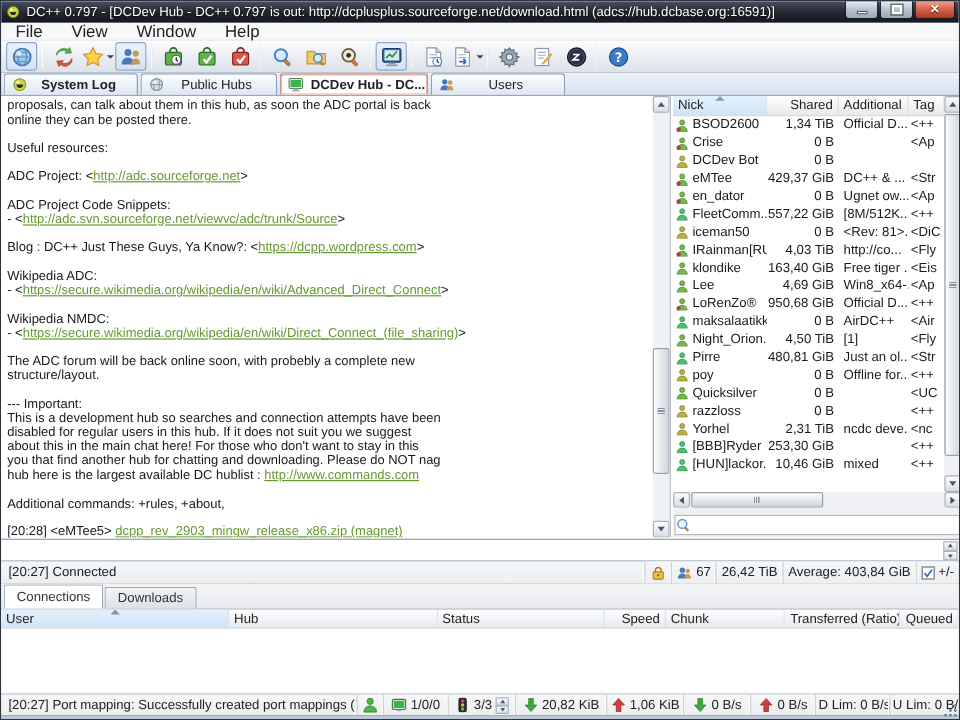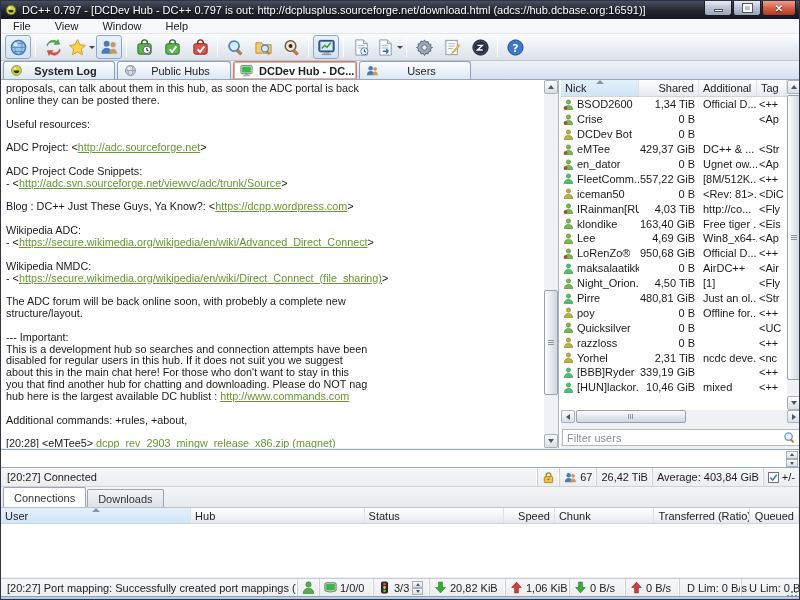--- a/index.html
+++ b/index.html
@@ -18,21 +18,21 @@
     background:linear-gradient(#e8edf4,#b8c2d2 50%,#98a6ba); border-radius:0 0 3px 3px;
     margin-left:1px; display:flex; align-items:center; justify-content:center; }
   .wbtn.close { width:34px; background:linear-gradient(#f0a090,#d2604a 50%,#b03a24); }
   .wbtn .g-min { width:9px; height:3px; background:#fff; border:1px solid #555; margin-top:4px; }
   .wbtn .g-max { width:9px; height:8px; border:2px solid #fff; outline:1px solid #555; }
   .wbtn .g-close { color:#fff; font-size:10px; font-weight:bold; text-shadow:0 1px 1px #500; }
 
   
   #menubar { position:absolute; left:0; top:18px; width:100%; height:15px; background:#f7f8fa;
     display:flex; align-items:center; border-bottom:1px solid #e4e6ea; }
-  .menuitem { padding:0 12px; font-size:11px; color:#222; }
+  .menuitem { padding:0 12px; font-size:14px; color:#222; }
 
   
   #toolbar { position:absolute; left:0; top:33px; width:100%; height:27px;
     background:linear-gradient(#fdfdfe,#e7ebf1 60%,#dde2ea); border-bottom:1px solid #c0c6d0;
     display:flex; align-items:center; padding-left:3px; }
   .tbtn { width:26px; height:24px; display:flex; align-items:center; justify-content:center;
     border:1px solid transparent; border-radius:3px; margin:0 1px; }
   .tbtn.pressed { border-color:#8fa8c4; background:linear-gradient(#eaf2fb,#d3e3f5); }
   .tbtn svg { width:19px; height:19px; display:block; }
   .tsep { width:1px; height:20px; background:#c3c9d3; border-right:1px solid #fff; margin:0 3px; }
@@ -108,21 +108,21 @@
   #msginput { position:absolute; left:0; top:448px; width:100%; height:19px; background:#fff;
     border-top:1px solid #98a8bc; border-bottom:1px solid #98a8bc; }
   #msgspin { position:absolute; right:1px; top:1px; width:12px; height:16px; }
   #msgspin .sb-btn { position:static; width:12px; height:8px; border-radius:0; }
 
   
   .statusbar { position:absolute; left:0; width:100%; background:linear-gradient(#f6f7f8,#eceef0);
     display:flex; align-items:center; font-size:11px; color:#222; }
   #hubstatus { top:467px; height:19px; border-bottom:1px solid #cfd3d8; }
   .sbseg { border-left:1px solid #cdd1d6; box-shadow:-1px 0 0 #fff; height:100%;
-    display:flex; align-items:center; justify-content:flex-start; padding:0 4px; white-space:nowrap; }
+    display:flex; align-items:center; justify-content:center; padding:0 4px; white-space:nowrap; }
   .sbseg svg { width:13px; height:13px; }
   .sbseg .txt { margin-left:3px; }
   .sbmsg { flex:1; padding:0 6px; white-space:nowrap; overflow:hidden; }
   .chk { width:11px; height:11px; background:#fff; border:1px solid #70757c; display:flex;
     align-items:center; justify-content:center; margin-right:3px; }
   .chk svg { width:9px; height:9px; }
 
   
   #transfers { position:absolute; left:0; top:486px; width:100%; height:91px; background:#f0f0f0; }
   #ttabs { height:20px; display:flex; align-items:flex-end; padding-left:2px;
@@ -722,21 +722,21 @@
           <div class="urow">
             <span class="c-nick">
               <span style="display: inline-flex;">
                 <svg viewBox="0 0 12 12">
                   <circle cx="6" cy="3.3" r="2.3" fill="#4cc06a" stroke="#2a8a46" stroke-width=".6"></circle>
                   <path d="M1.4 11.6c0-3 2-4.6 4.6-4.6s4.6 1.6 4.6 4.6z" fill="#4cc06a" stroke="#2a8a46" stroke-width=".6"></path>
                 </svg>
               </span>
               <span>[BBB]Ryder</span>
             </span>
-            <span class="c-shared">339,19 GiB</span>
+            <span class="c-shared">253,30 GiB</span>
             <span class="c-desc"></span>
             <span class="c-tag">&lt;++</span>
           </div>
           <div class="urow">
             <span class="c-nick">
               <span style="display: inline-flex;">
                 <svg viewBox="0 0 12 12">
                   <circle cx="6" cy="3.3" r="2.3" fill="#4cc06a" stroke="#2a8a46" stroke-width=".6"></circle>
                   <path d="M1.4 11.6c0-3 2-4.6 4.6-4.6s4.6 1.6 4.6 4.6z" fill="#4cc06a" stroke="#2a8a46" stroke-width=".6"></path>
                 </svg>
@@ -764,21 +764,20 @@
             <span class="arr lf"></span>
           </div>
         <div class="sb-thumb h" style="left:15px;top:0;width:110px;height:13px;">
             <span class="grip h"></span>
           </div>
         <div class="sb-btn" style="right:0;top:0;width:14px;height:13px;">
             <span class="arr rt"></span>
           </div>
       </div>
       <div id="filterbox">
-        <input type="text" placeholder="Filter users" style="">
         <svg viewBox="0 0 14 14">
             <circle cx="6" cy="6" r="4" fill="#e8f2fc" stroke="#6a9ac8" stroke-width="1.4"></circle>
             <rect x="9" y="8.2" width="4.6" height="2.2" rx="1" transform="rotate(45 9 8.2)" fill="#b5804a"></rect>
           </svg>
       </div>
     </div>
   </div>
 
   <div id="msginput">
     <div id="msgspin">

